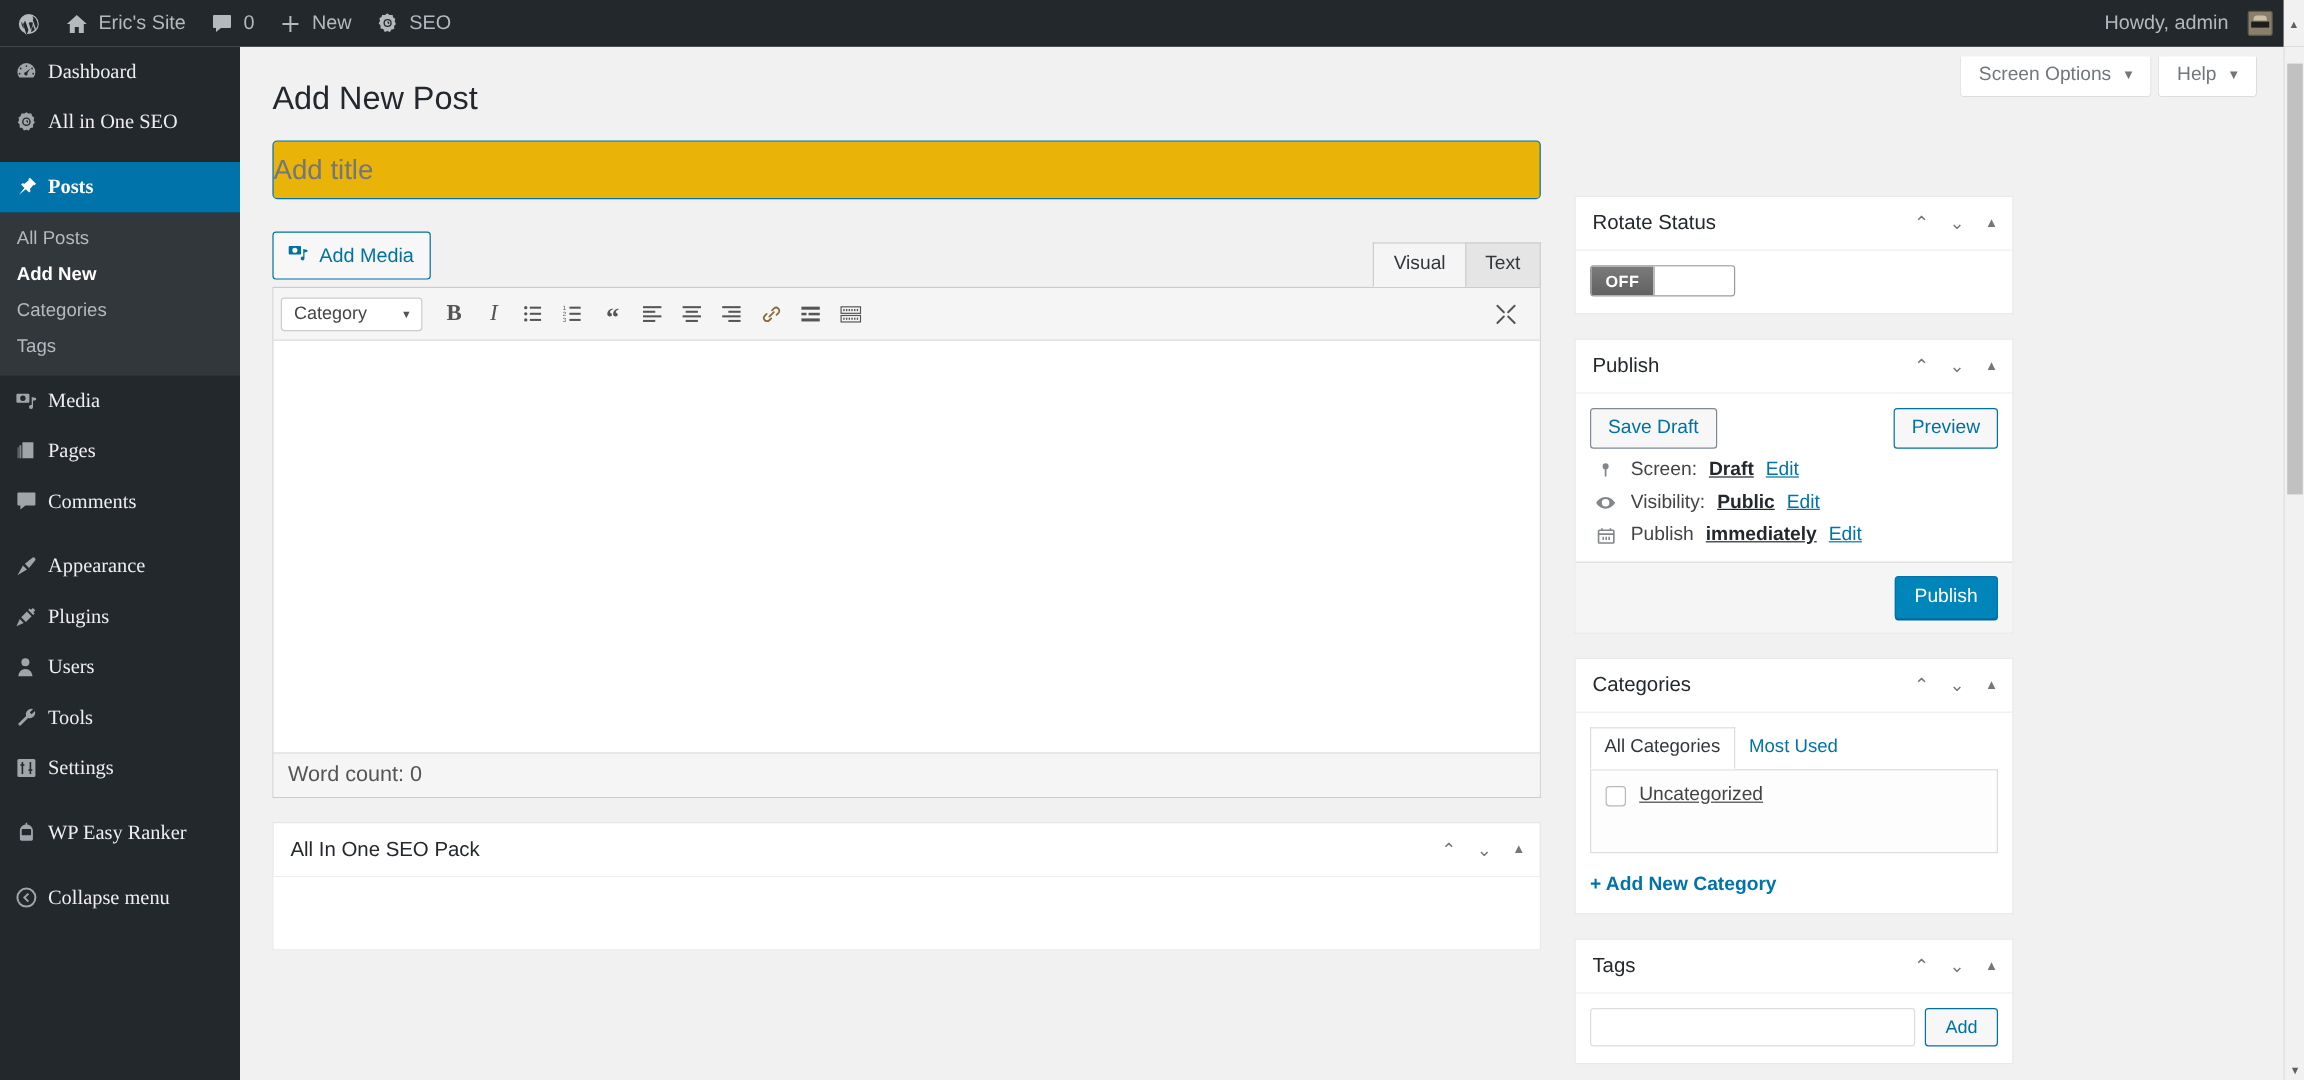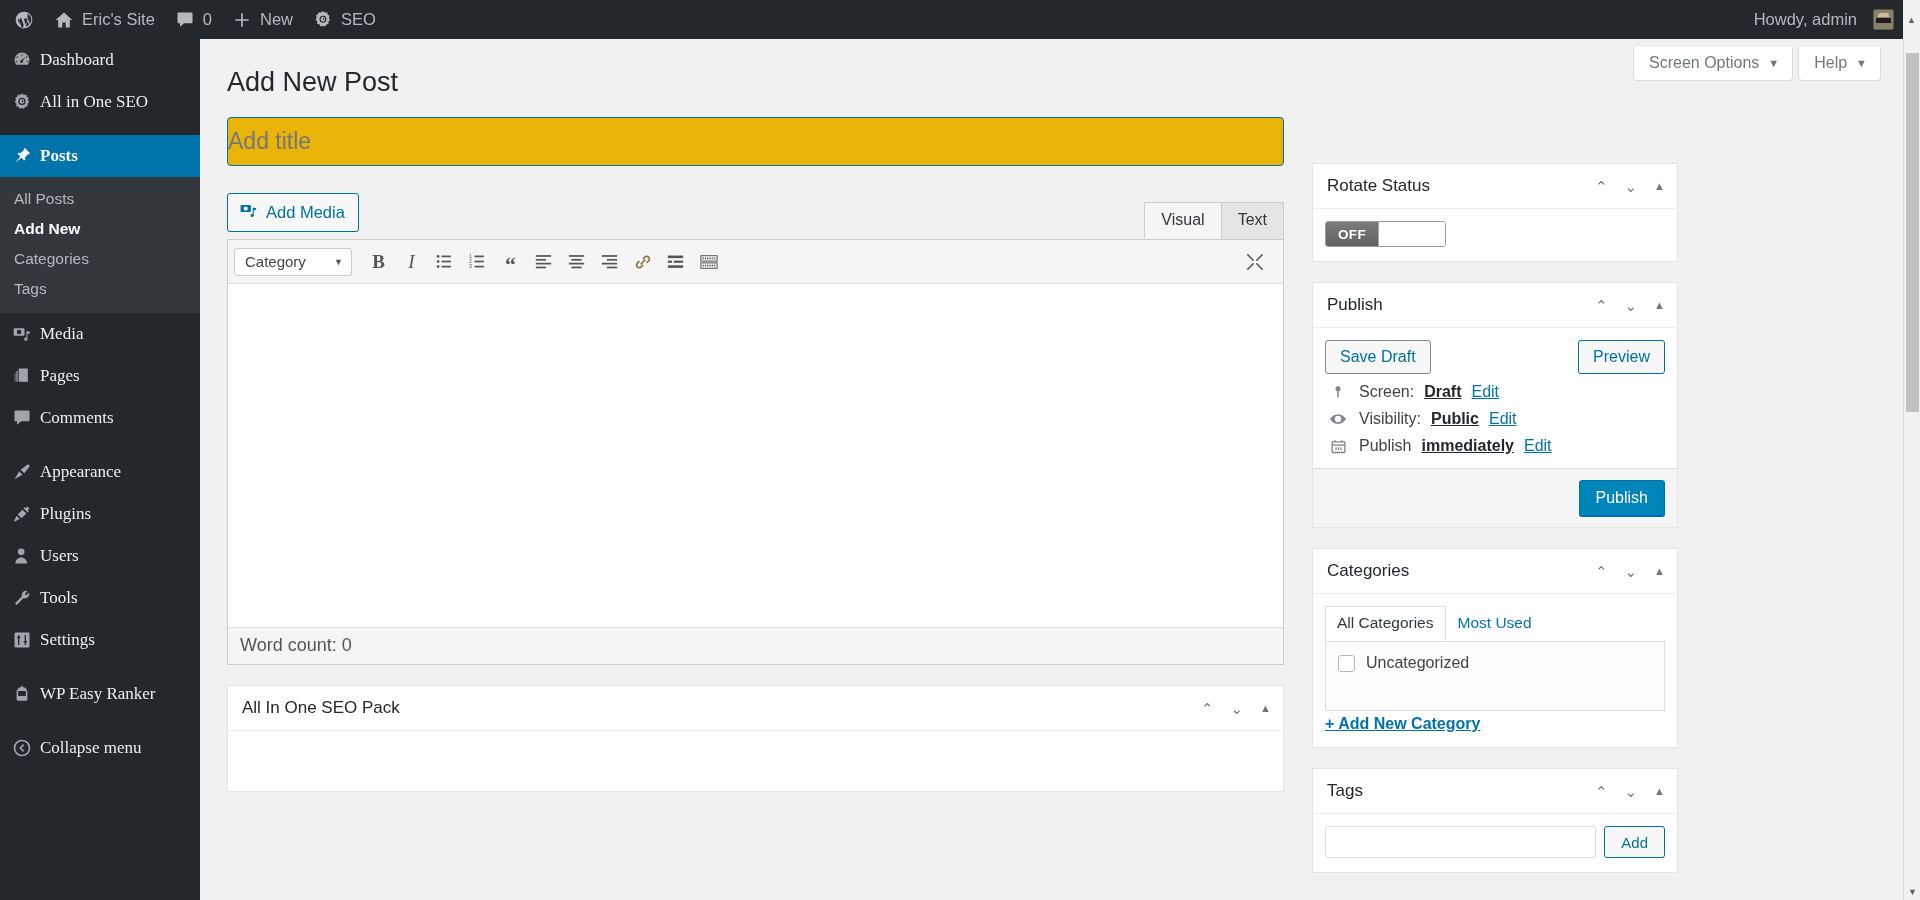--- a/index.html
+++ b/index.html
@@ -272,31 +272,31 @@
     padding: 7px 11px 8px; font-size: 15.5px;
     color: #0073aa; cursor: pointer;
     border: 1px solid transparent;
   }
   .cat-tab.active {
     background: #fff; color: #32373c;
     border: 1px solid #ddd; border-bottom-color: #fff;
   }
   .cat-list {
     border: 1px solid #ddd; background: #fdfdfd;
-    height: 70px; padding: 12px 12px;
+    height: 70px; padding: 12px 12px; text-decoration: underline;
   }
   .cat-item { display: flex; align-items: center; gap: 11px; font-size: 16px; color: #444; }
   .cbx {
     width: 17px; height: 17px; border: 1px solid #b4b9be;
     border-radius: 3px; background: #fff; flex: none;
   }
   .addcat {
-    display: inline-block; margin-top: 4px;
+    display: inline-block; margin-top: 18px;
     color: #0073aa; font-size: 16px; font-weight: 600;
-    text-decoration: underline; cursor: pointer;
+    cursor: pointer;
   }
 
   
   .tag-row { display: flex; gap: 8px; }
   .tag-input {
     flex: 1; height: 32px; border: 1px solid #ddd; border-radius: 3px;
     background: #fff;
   }
   .tag-add {
     background: #f7f7f7; border: 1px solid #0071a1; border-radius: 3px;

